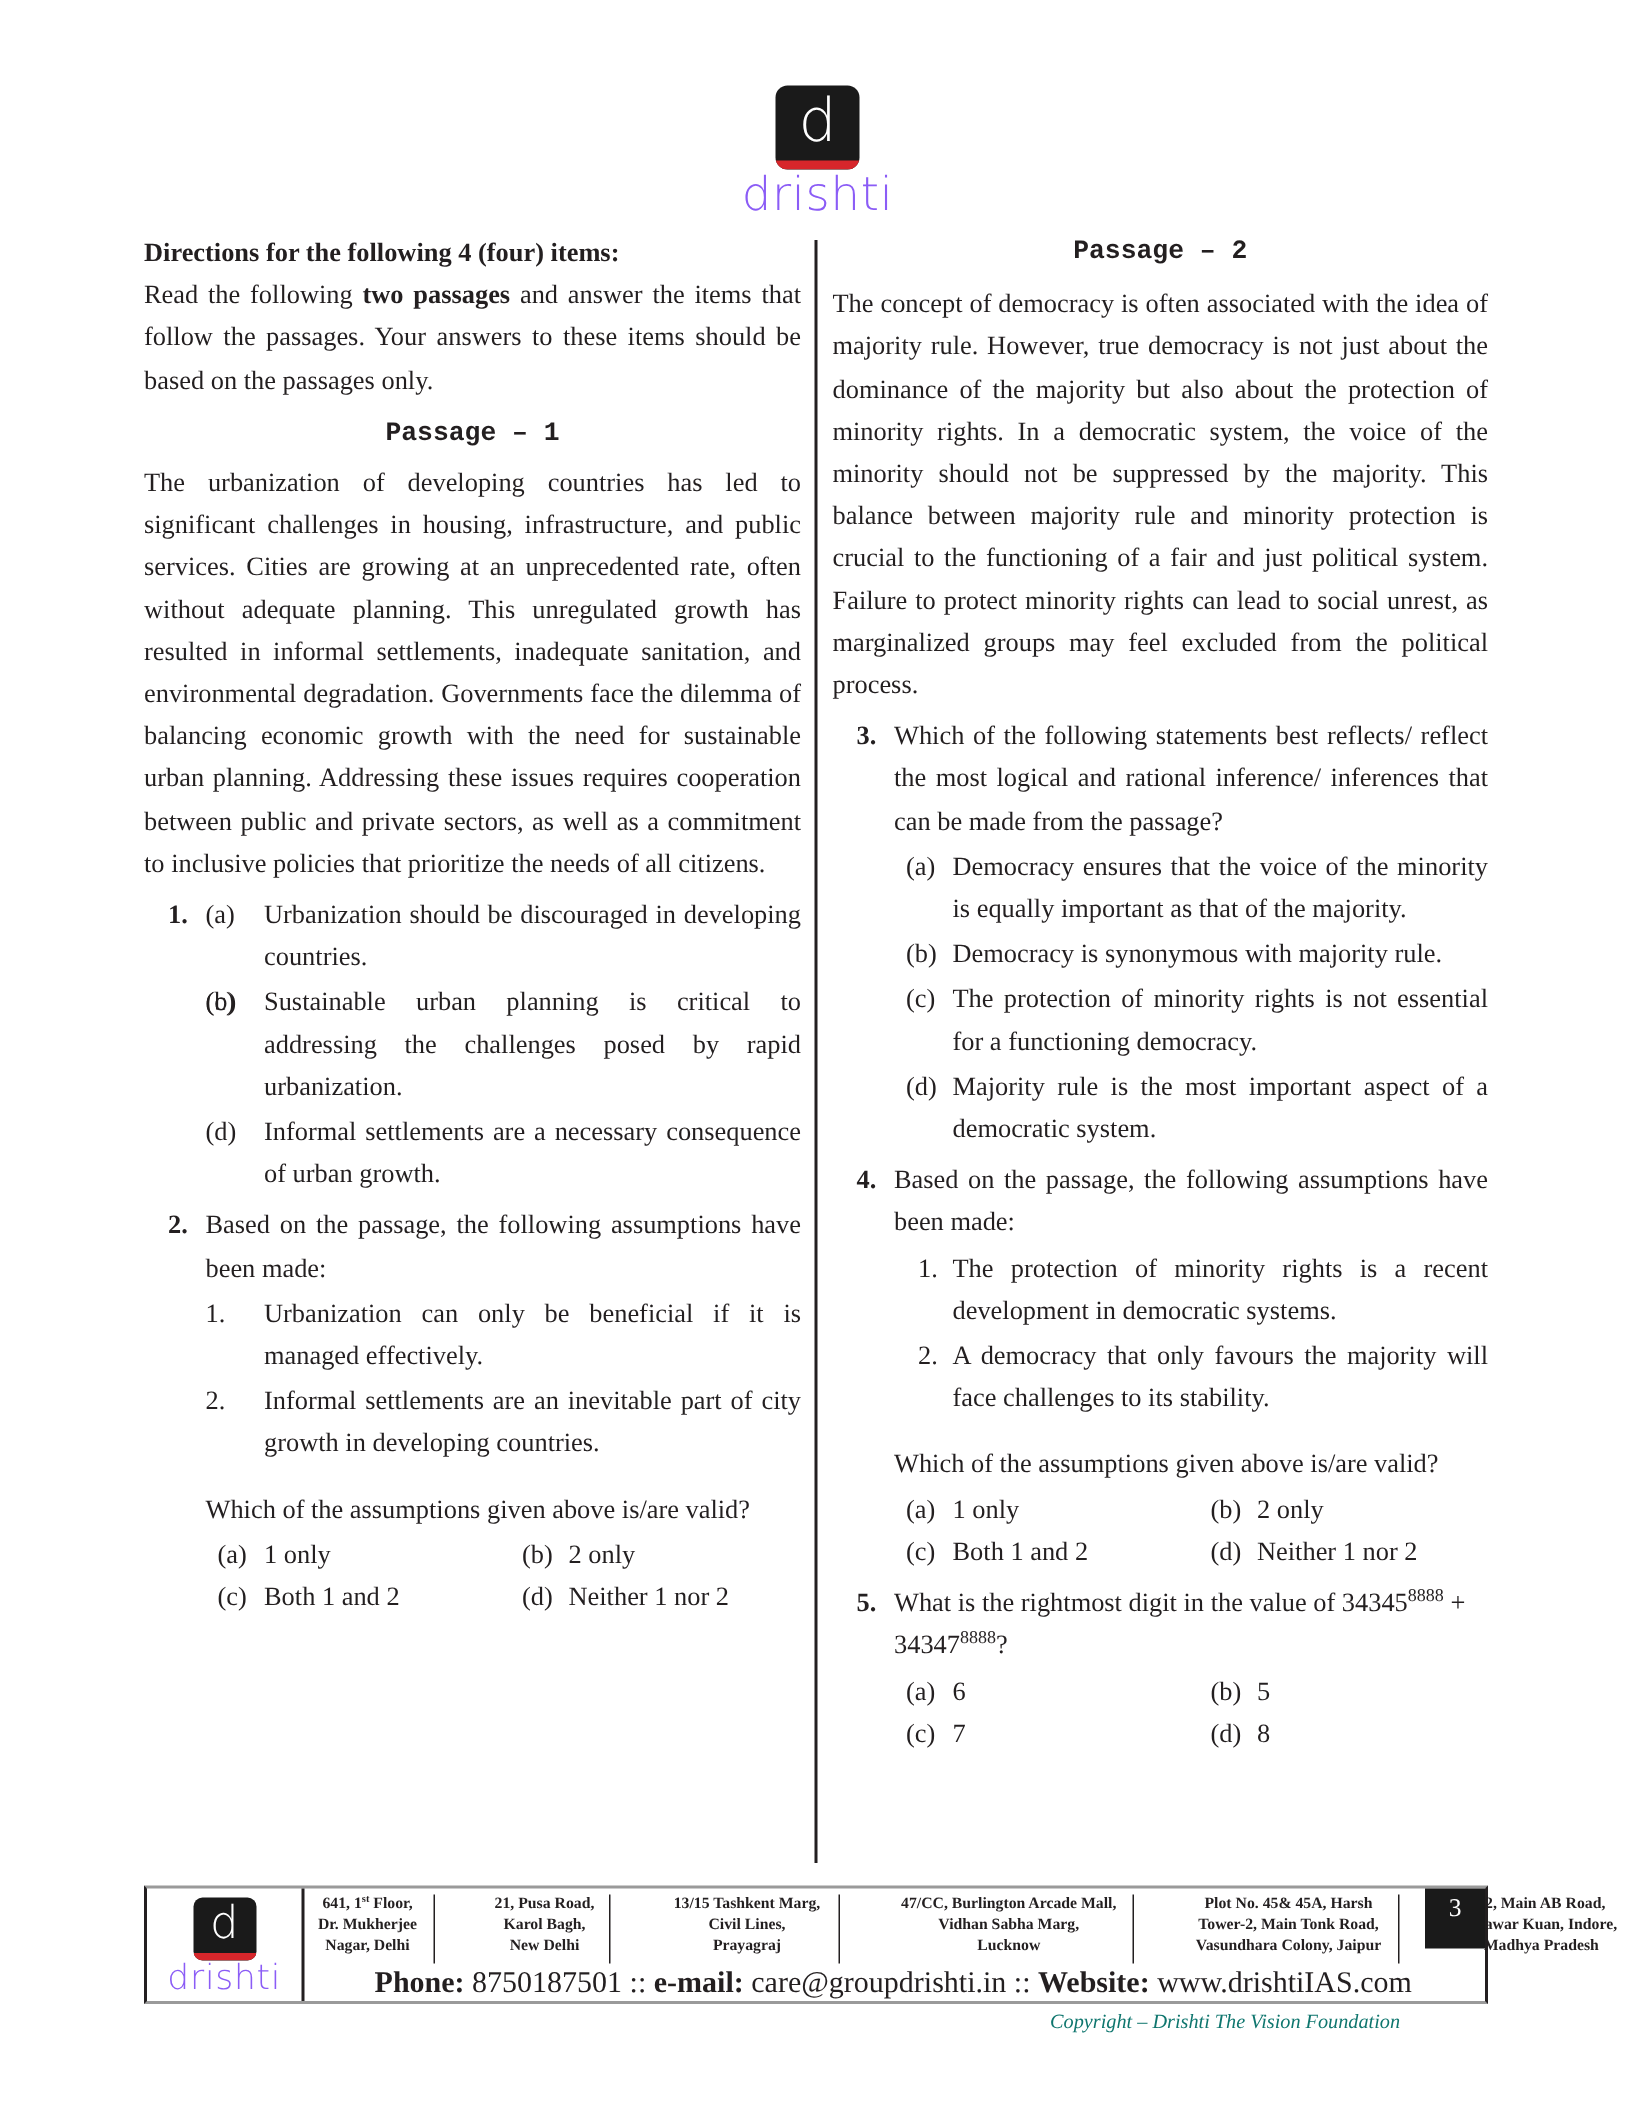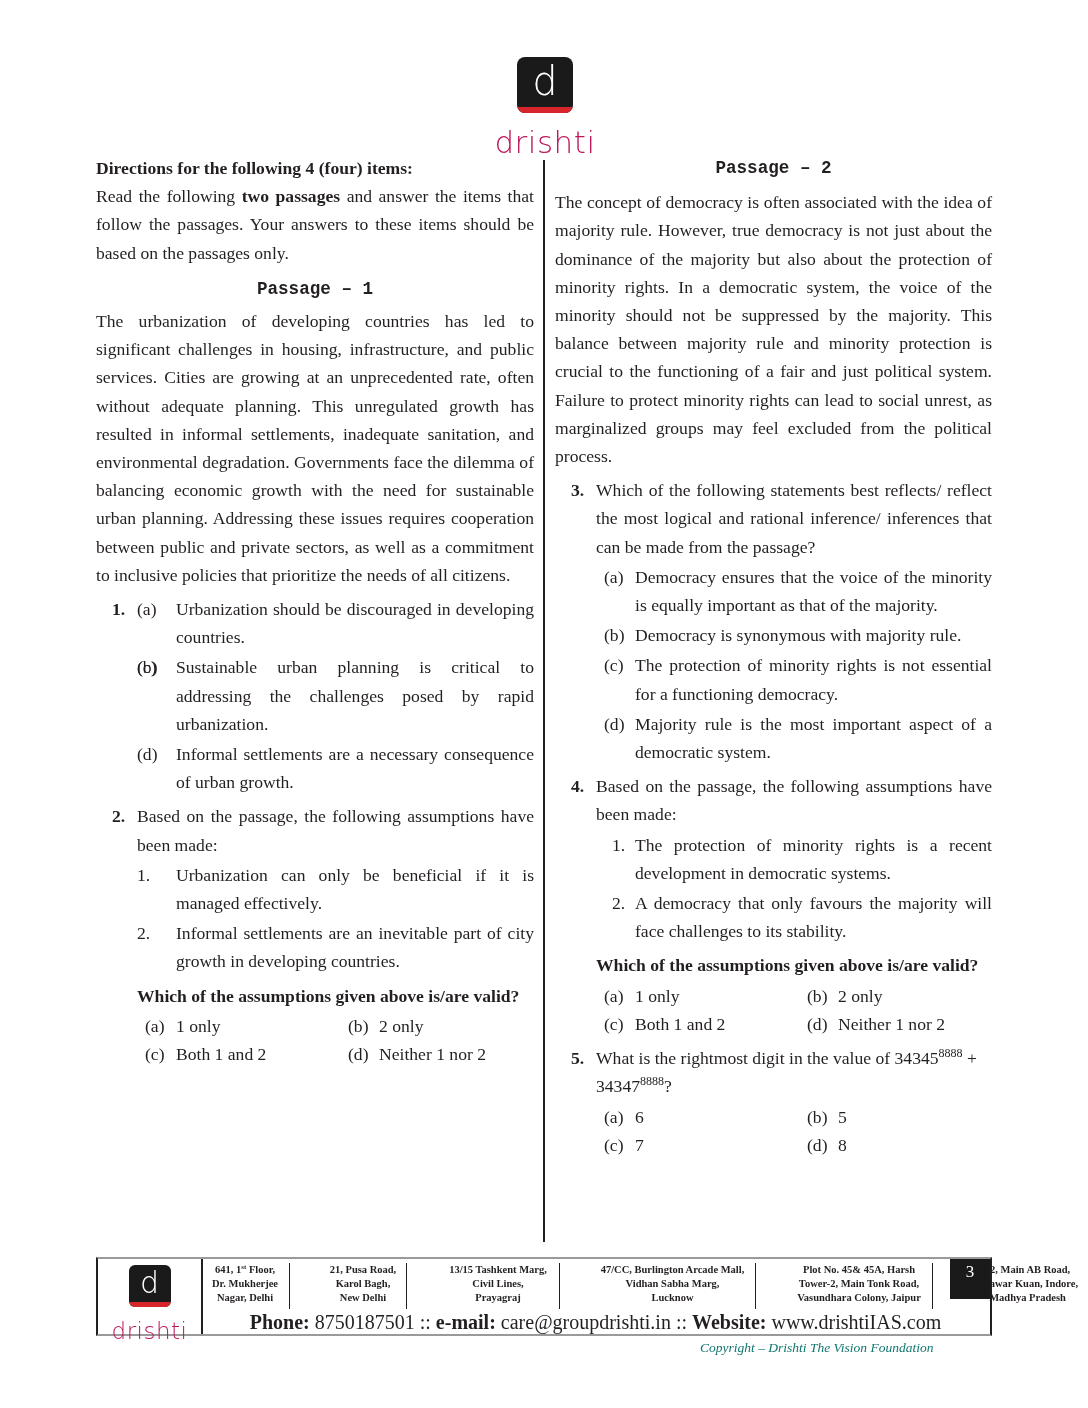--- a/index.html
+++ b/index.html
@@ -4,32 +4,32 @@
 <style>
   html, body { margin:0; padding:0; background:#ffffff; }
   body { width:1088px; height:1408px; position:relative; overflow:hidden;
          font-family:"Liberation Serif", "DejaVu Serif", serif; color:#231f20; }
   .logo { position:absolute; left:490px; top:57px; width:110px; text-align:center; }
   .logo-box { width:56px; height:56px; margin:0 auto; background:#1a1a1a; border-radius:8px;
               position:relative; overflow:hidden; }
   .logo-box .red { position:absolute; left:0; right:0; bottom:0; height:6px; background:#d7262b; }
   .logo-box .glyph { position:absolute; left:0; right:0; top:2px; color:#fff; font-family:"DejaVu Sans", sans-serif;
               font-size:40px; line-height:44px; font-weight:300; }
-  .logo-text { font-family:"DejaVu Sans", sans-serif; font-size:31px; line-height:34px; color:#be185d;
-               letter-spacing:0.5px; margin-top:12px; font-weight:300; }
+  .logo-text { font-family:"DejaVu Sans", sans-serif; font-size:31px; line-height:34px; color:#8b5cf6;
+               letter-spacing:0.5px; margin-top:0px; font-weight:300; }
 
   .col { position:absolute; top:154px; font-size:17.6px; line-height:28.2px; text-align:justify; }
   .col-left { left:96px; width:438px; }
   .col-right { left:555px; width:437px; }
   .divider { position:absolute; left:543px; top:160px; width:2px; height:1082px; background:#231f20; }
 
   p { margin:0; }
   .bold { font-weight:bold; }
   .passage-title { font-weight:bold; text-align:center; margin:8px 0 4px;font-family:Liberation Mono, monospace; }
-  .mt6 { margin-top:6px;font-weight:bold; }
+  .mt6 { margin-top:16px; }
   .q { position:relative; padding-left:41px; margin-top:6px; }
   .q .qnum { position:absolute; left:16px; top:0; font-weight:bold; }
   .opt { position:relative; padding-left:39px; margin-top:2px; }
   .opt .olabel { position:absolute; left:0; top:0; }
   .num-item { position:relative; padding-left:39px; margin-top:2px; }
   .num-item .nlabel { position:absolute; left:16px; top:0; }
   .grid2 { display:grid; grid-template-columns:203px 1fr; margin-top:2px; }
   .grid2 .cell { position:relative; padding-left:39px; }
   .grid2 .cell .olabel { position:absolute; left:8px; top:0; }
   sup { font-size:12px; line-height:0; vertical-align:7px; }

